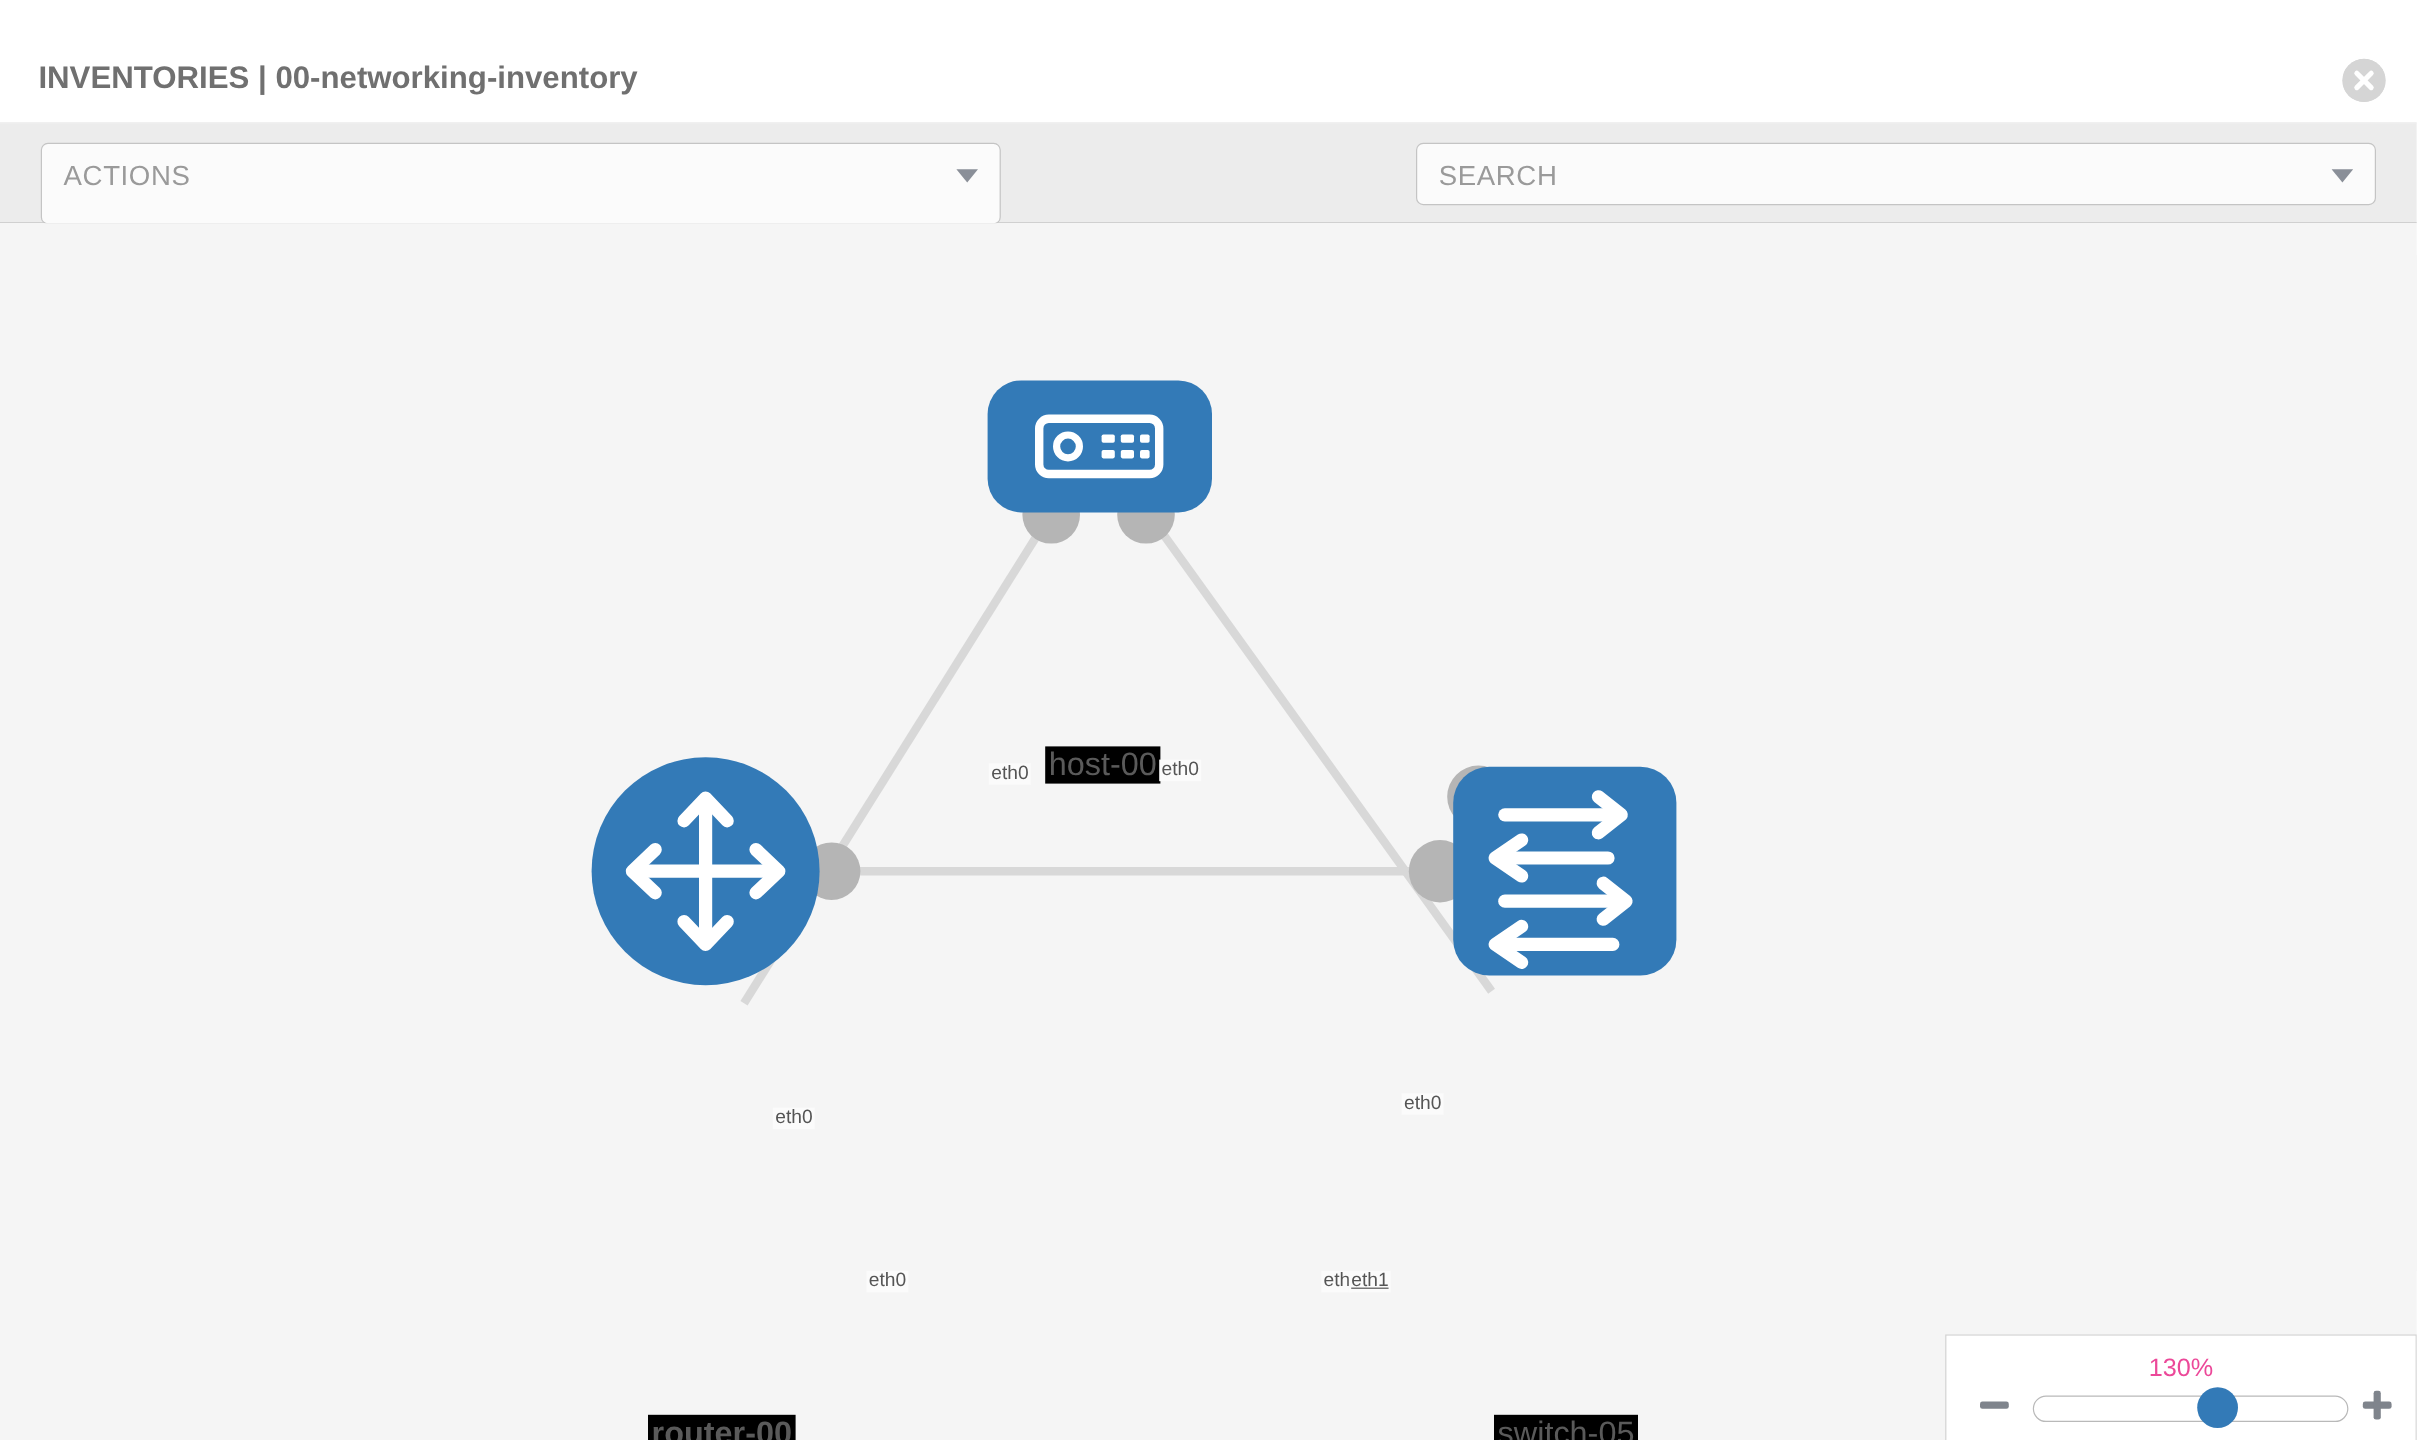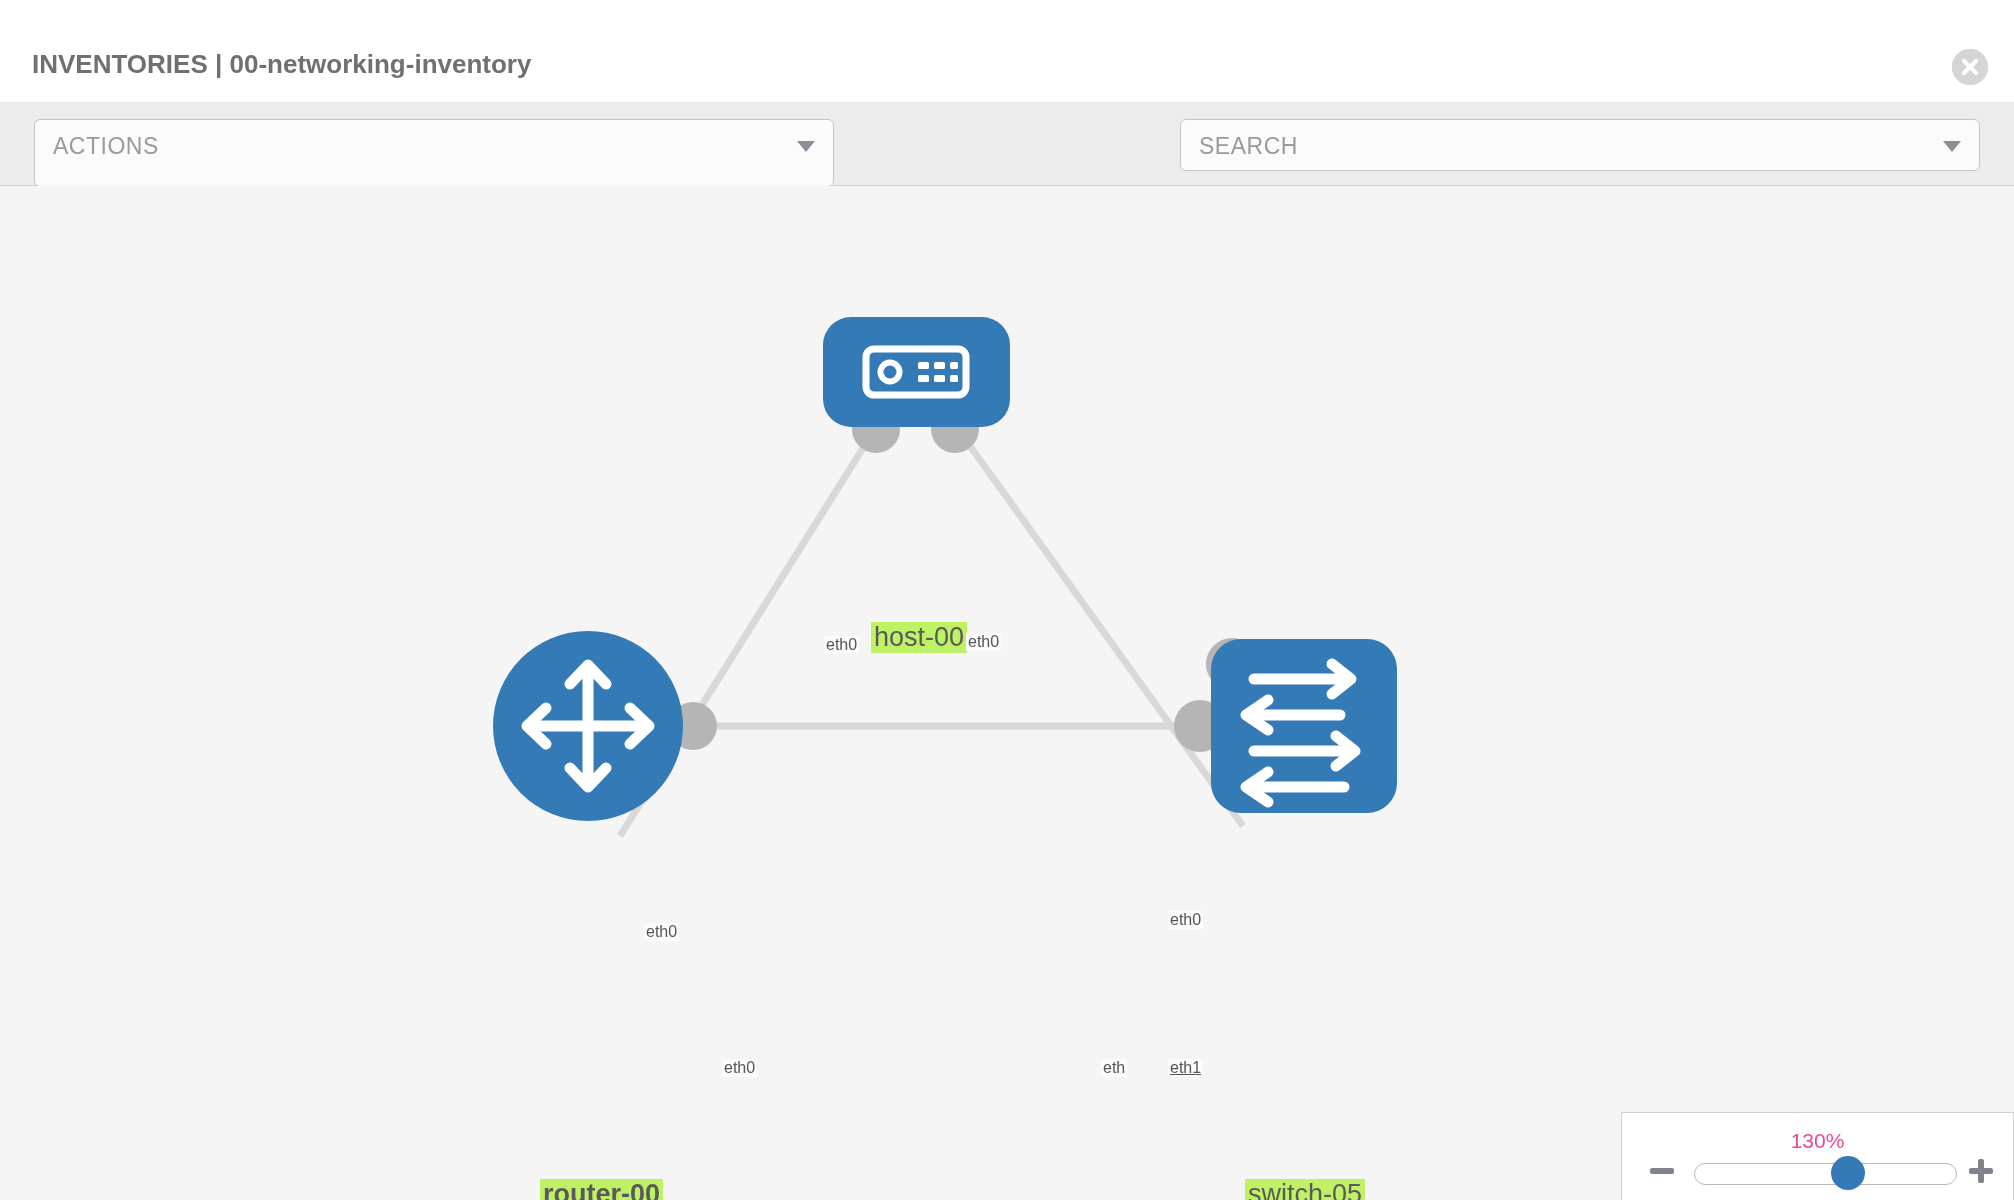--- a/index.html
+++ b/index.html
@@ -132,21 +132,21 @@
     background: #f5f5f5;
     overflow: hidden;
   }
   .canvas svg {
     position: absolute;
     left: 0; top: 0;
   }
 
   .node-label {
     position: absolute;
-    background: #bef264;
+    background: #000000;
     color: #5a5a5a;
     font-size: 27px;
     padding: 0 3px;
     white-space: nowrap;
     line-height: 1.15;
   }
   .port-label {
     position: absolute;
     background: #fbfbfb;
     color: #555555;
@@ -322,21 +322,21 @@
     <div class="node-label" style="left:1245px; top:993px;">switch-05</div>
 
     <div class="port-label" style="left:824px; top:450px;">eth0</div>
     <div class="port-label" style="left:966px; top:447px;">eth0</div>
 
     <div class="port-label" style="left:644px; top:737px;">eth0</div>
     <div class="port-label" style="left:1168px; top:725px;">eth0</div>
 
     <div class="port-label" style="left:722px; top:873px;">eth0</div>
     <div class="port-label" style="left:1101px; top:873px;">eth</div>
-    <div class="port-label" style="left:1168px; top:873px;text-decoration:underline;">eth1</div>
+    <div class="port-label" style="left:1124px; top:873px;text-decoration:underline;">eth1</div>
   </div>
 
   <div class="zoom-panel">
     <div class="zoom-percent">130%</div>
 
     <div class="zoom-minus">
       <svg width="28" height="28" viewBox="0 0 28 28">
         <rect x="2" y="11" width="24" height="6" rx="2" fill="#7f848c"></rect>
       </svg>
     </div>

